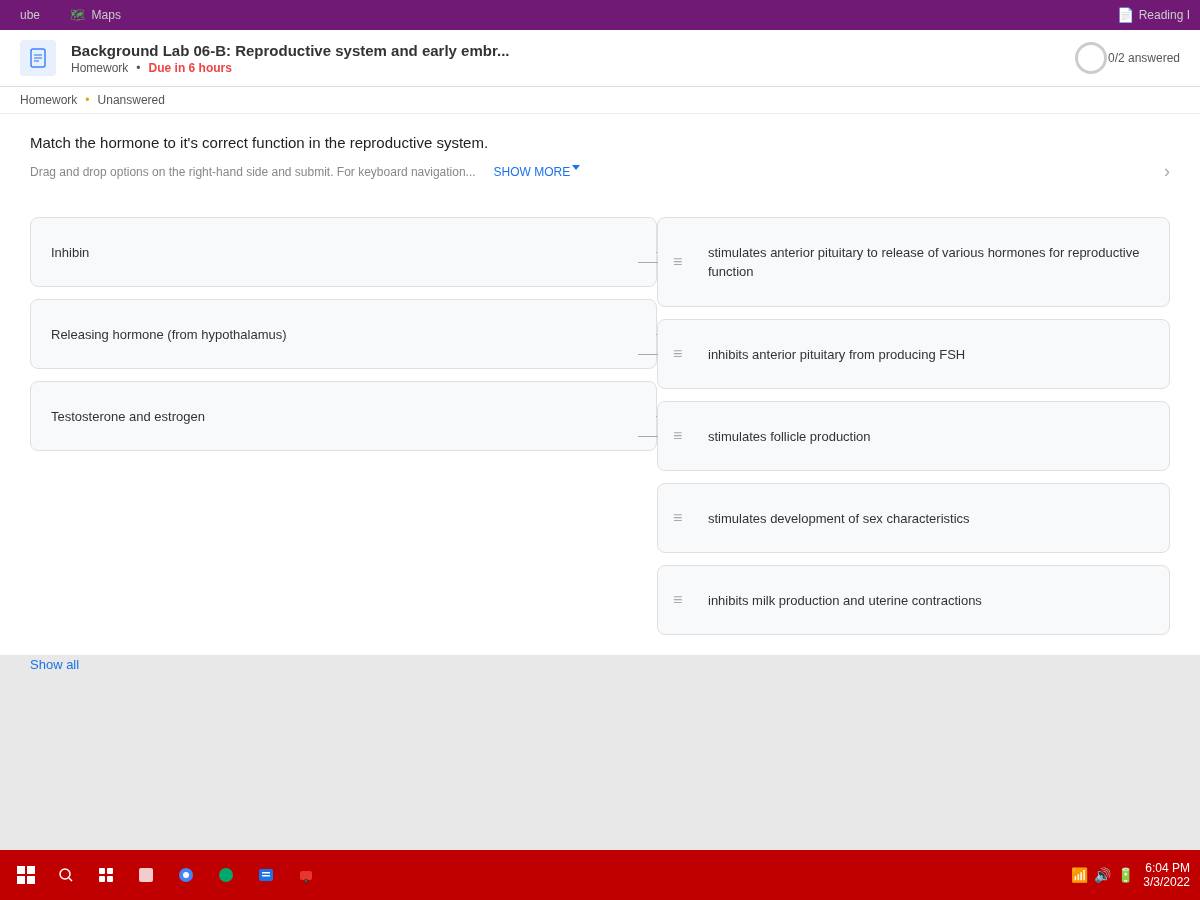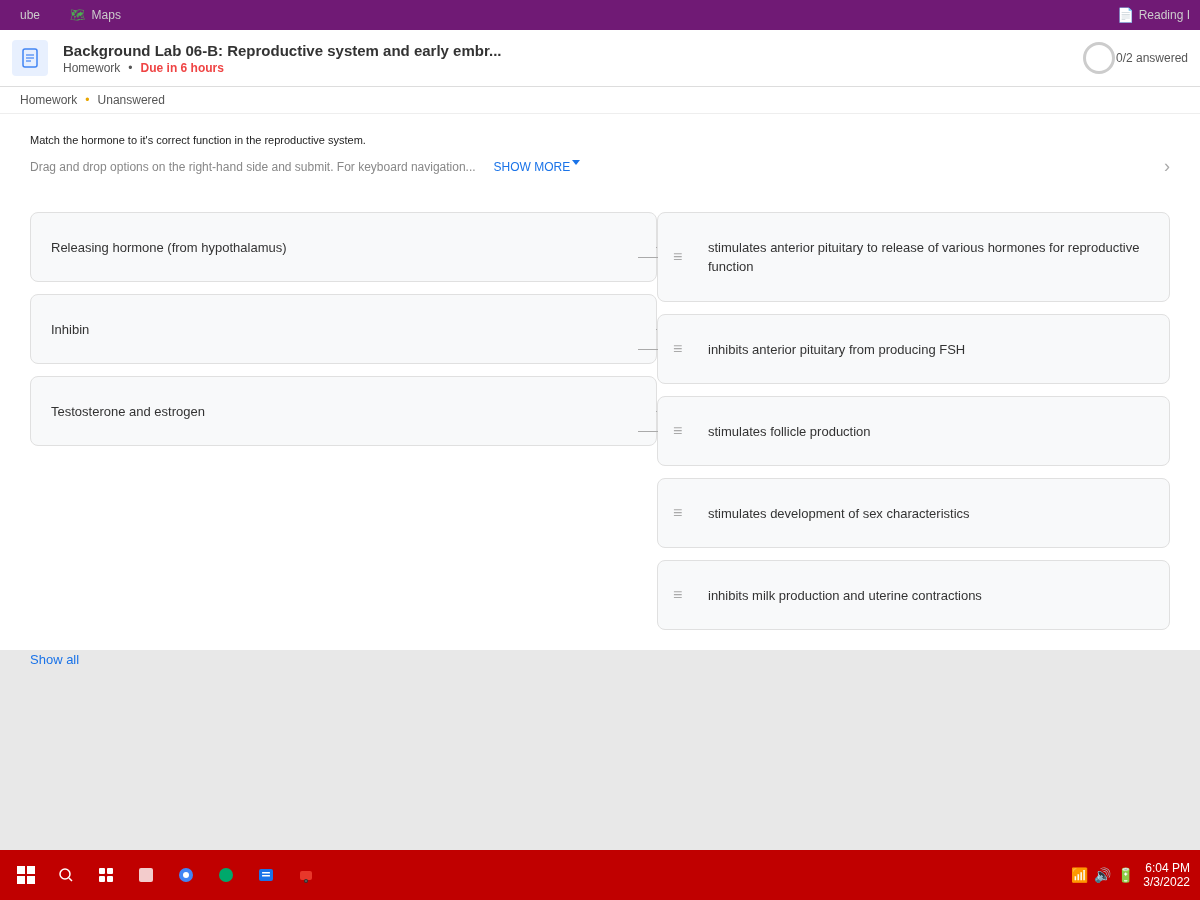--- a/index.html
+++ b/index.html
@@ -38,21 +38,21 @@
     
     .main-content {
       background: #e8e8e8;
       height: calc(900px - 30px - 50px);
       overflow: hidden;
     }
 
     
     .assignment-header {
       background: white;
-      padding: 10px 12px;
+      padding: 10px 20px;
       border-bottom: 1px solid #ddd;
       display: flex;
       align-items: center;
       gap: 15px;
     }
     .assignment-icon {
       width: 36px;
       height: 36px;
       background: #e8f0fe;
       border-radius: 4px;
@@ -113,21 +113,21 @@
       color: #e8a600;
     }
 
     
     .question-area {
       background: white;
       margin: 0;
       padding: 20px 30px 10px 30px;
     }
     .question-text {
-      font-size: 11px;
+      font-size: 15px;
       color: #222;
       margin-bottom: 10px;
     }
     .instruction-text {
       font-size: 12px;
       color: #888;
       margin-bottom: 15px;
       display: flex;
       align-items: center;
       gap: 18px;
@@ -363,26 +363,26 @@
       </a>
       <span class="arrow-right">›</span>
     </div>
   </div>
 
   <div class="drag-drop-container">
 
     <div class="left-column">
 
       <div class="left-item">
+        <span class="left-item-text">Inhibin</span>
+        <span class="connector-line"></span>
+      </div>
+
+      <div class="left-item">
         <span class="left-item-text">Releasing hormone (from hypothalamus)</span>
-        <span class="connector-line"></span>
-      </div>
-
-      <div class="left-item">
-        <span class="left-item-text">Inhibin</span>
         <span class="connector-line"></span>
       </div>
 
       <div class="left-item">
         <span class="left-item-text">Testosterone and estrogen</span>
         <span class="connector-line"></span>
       </div>
 
     </div>
 

